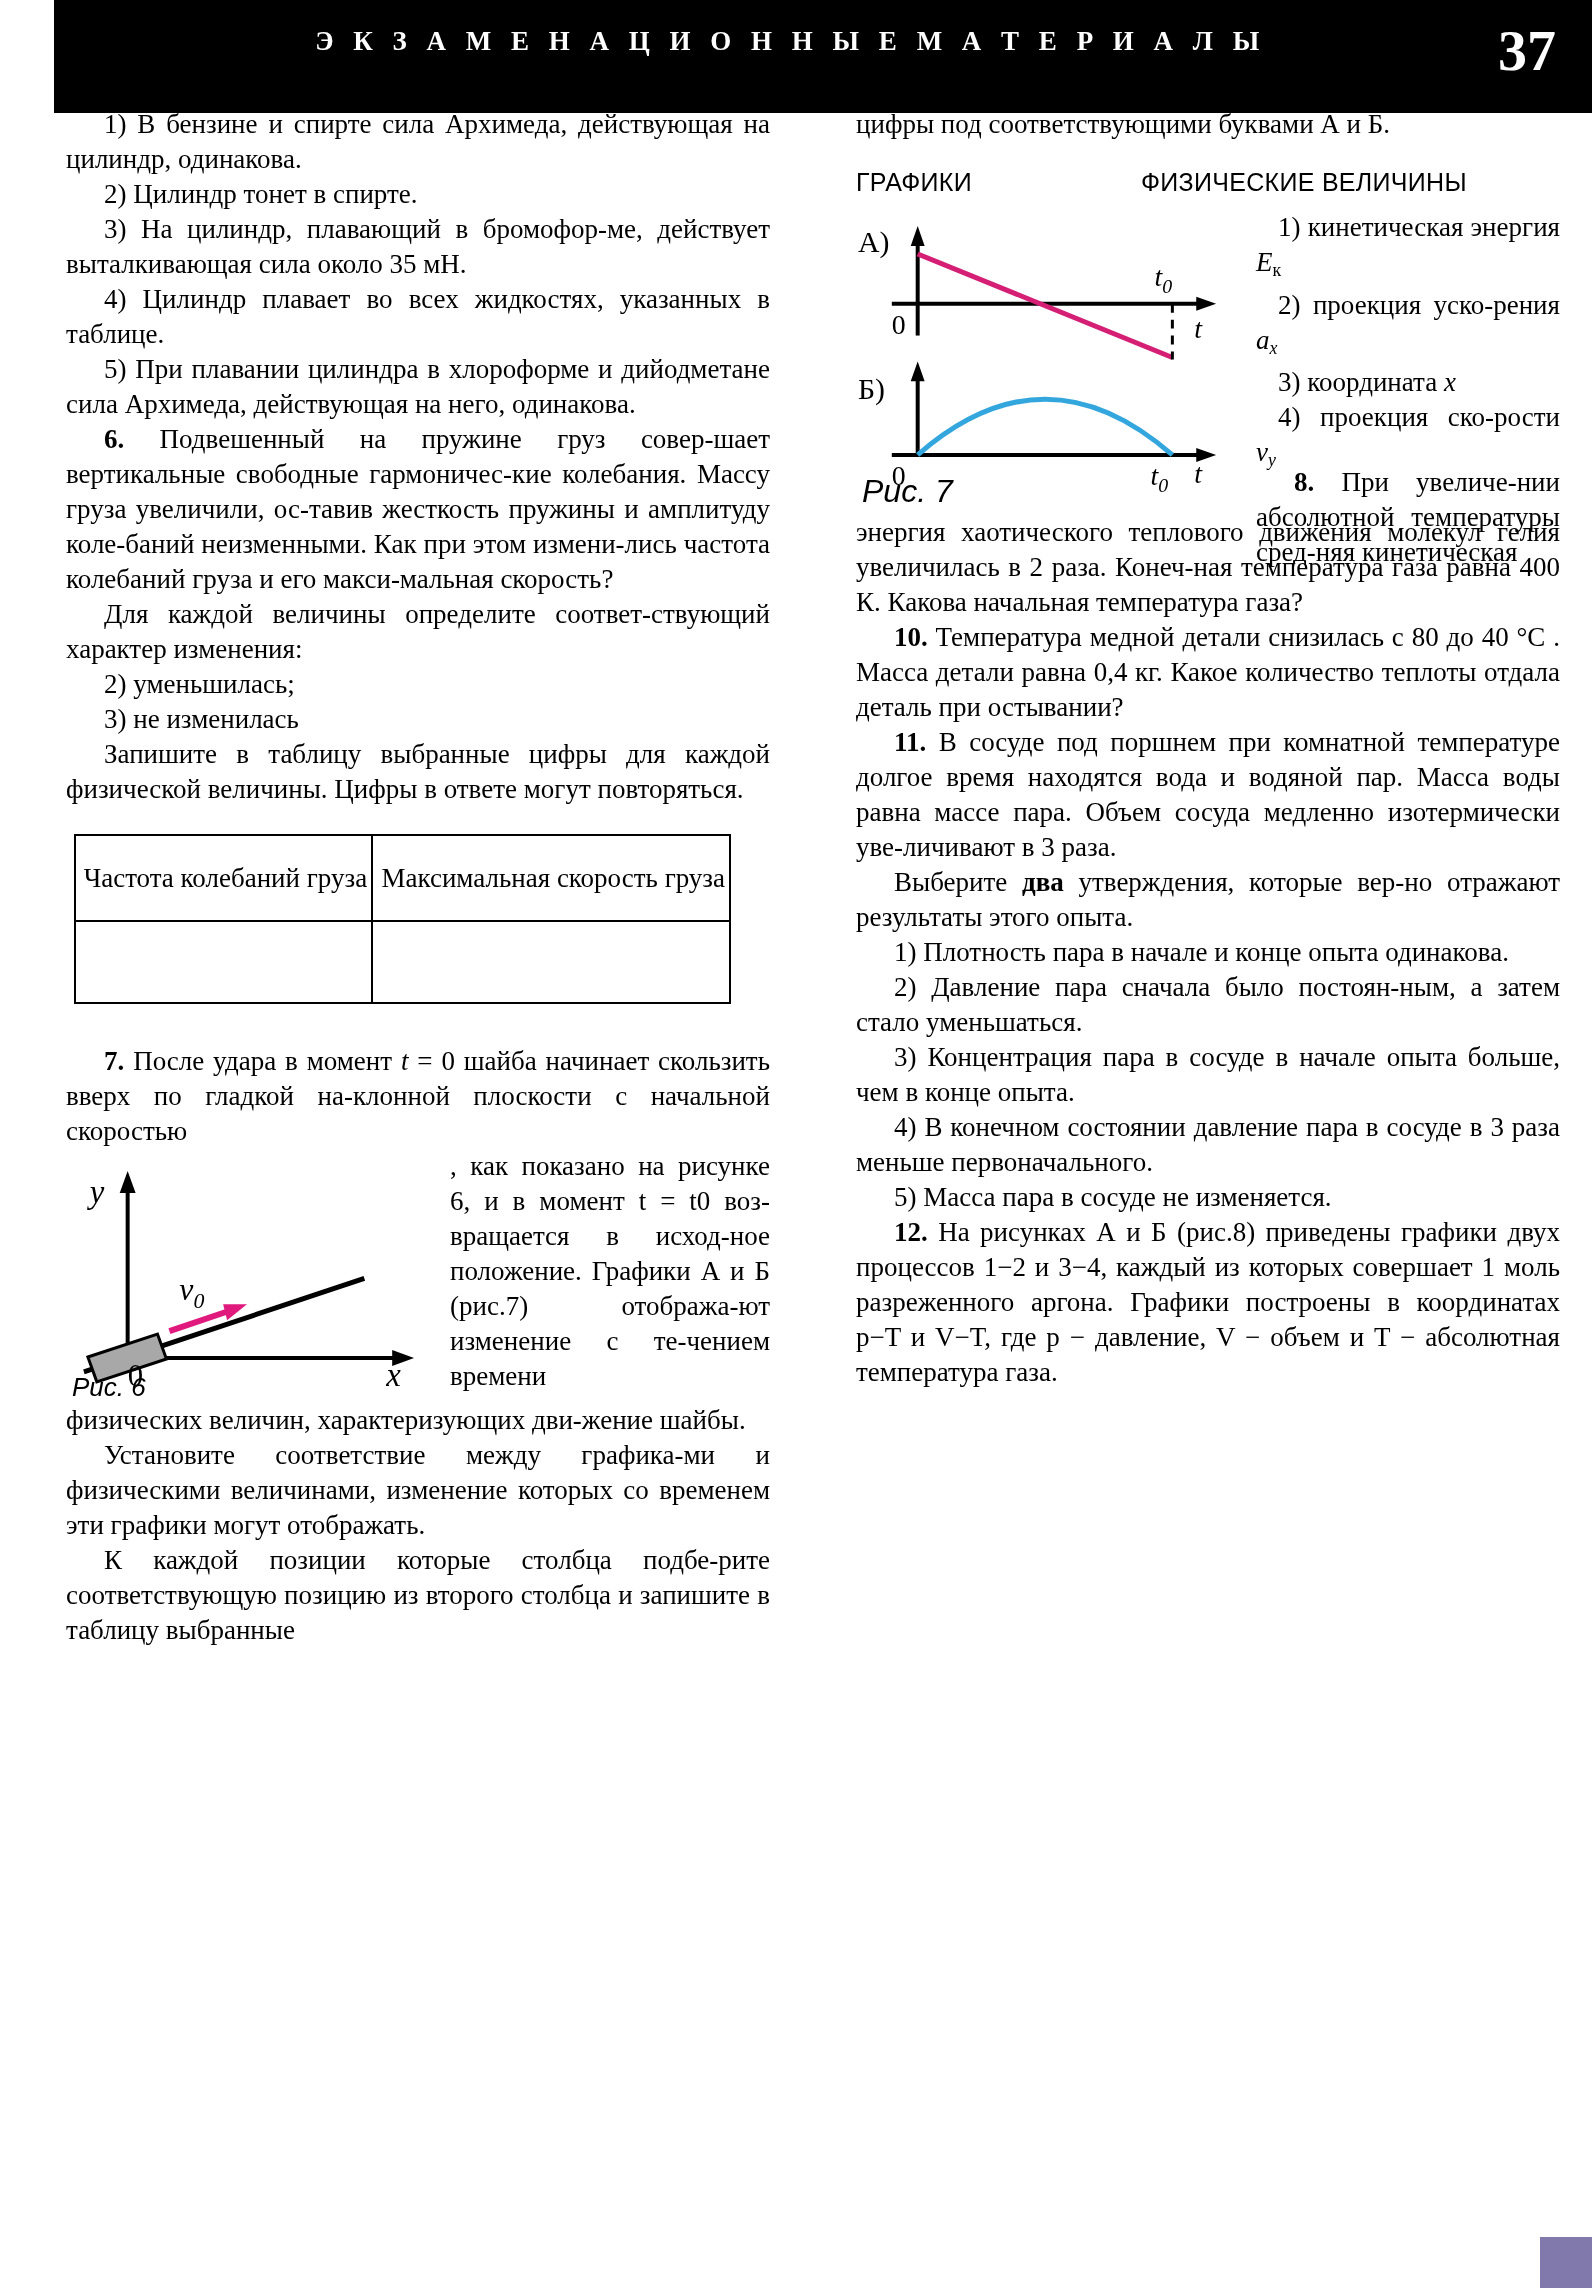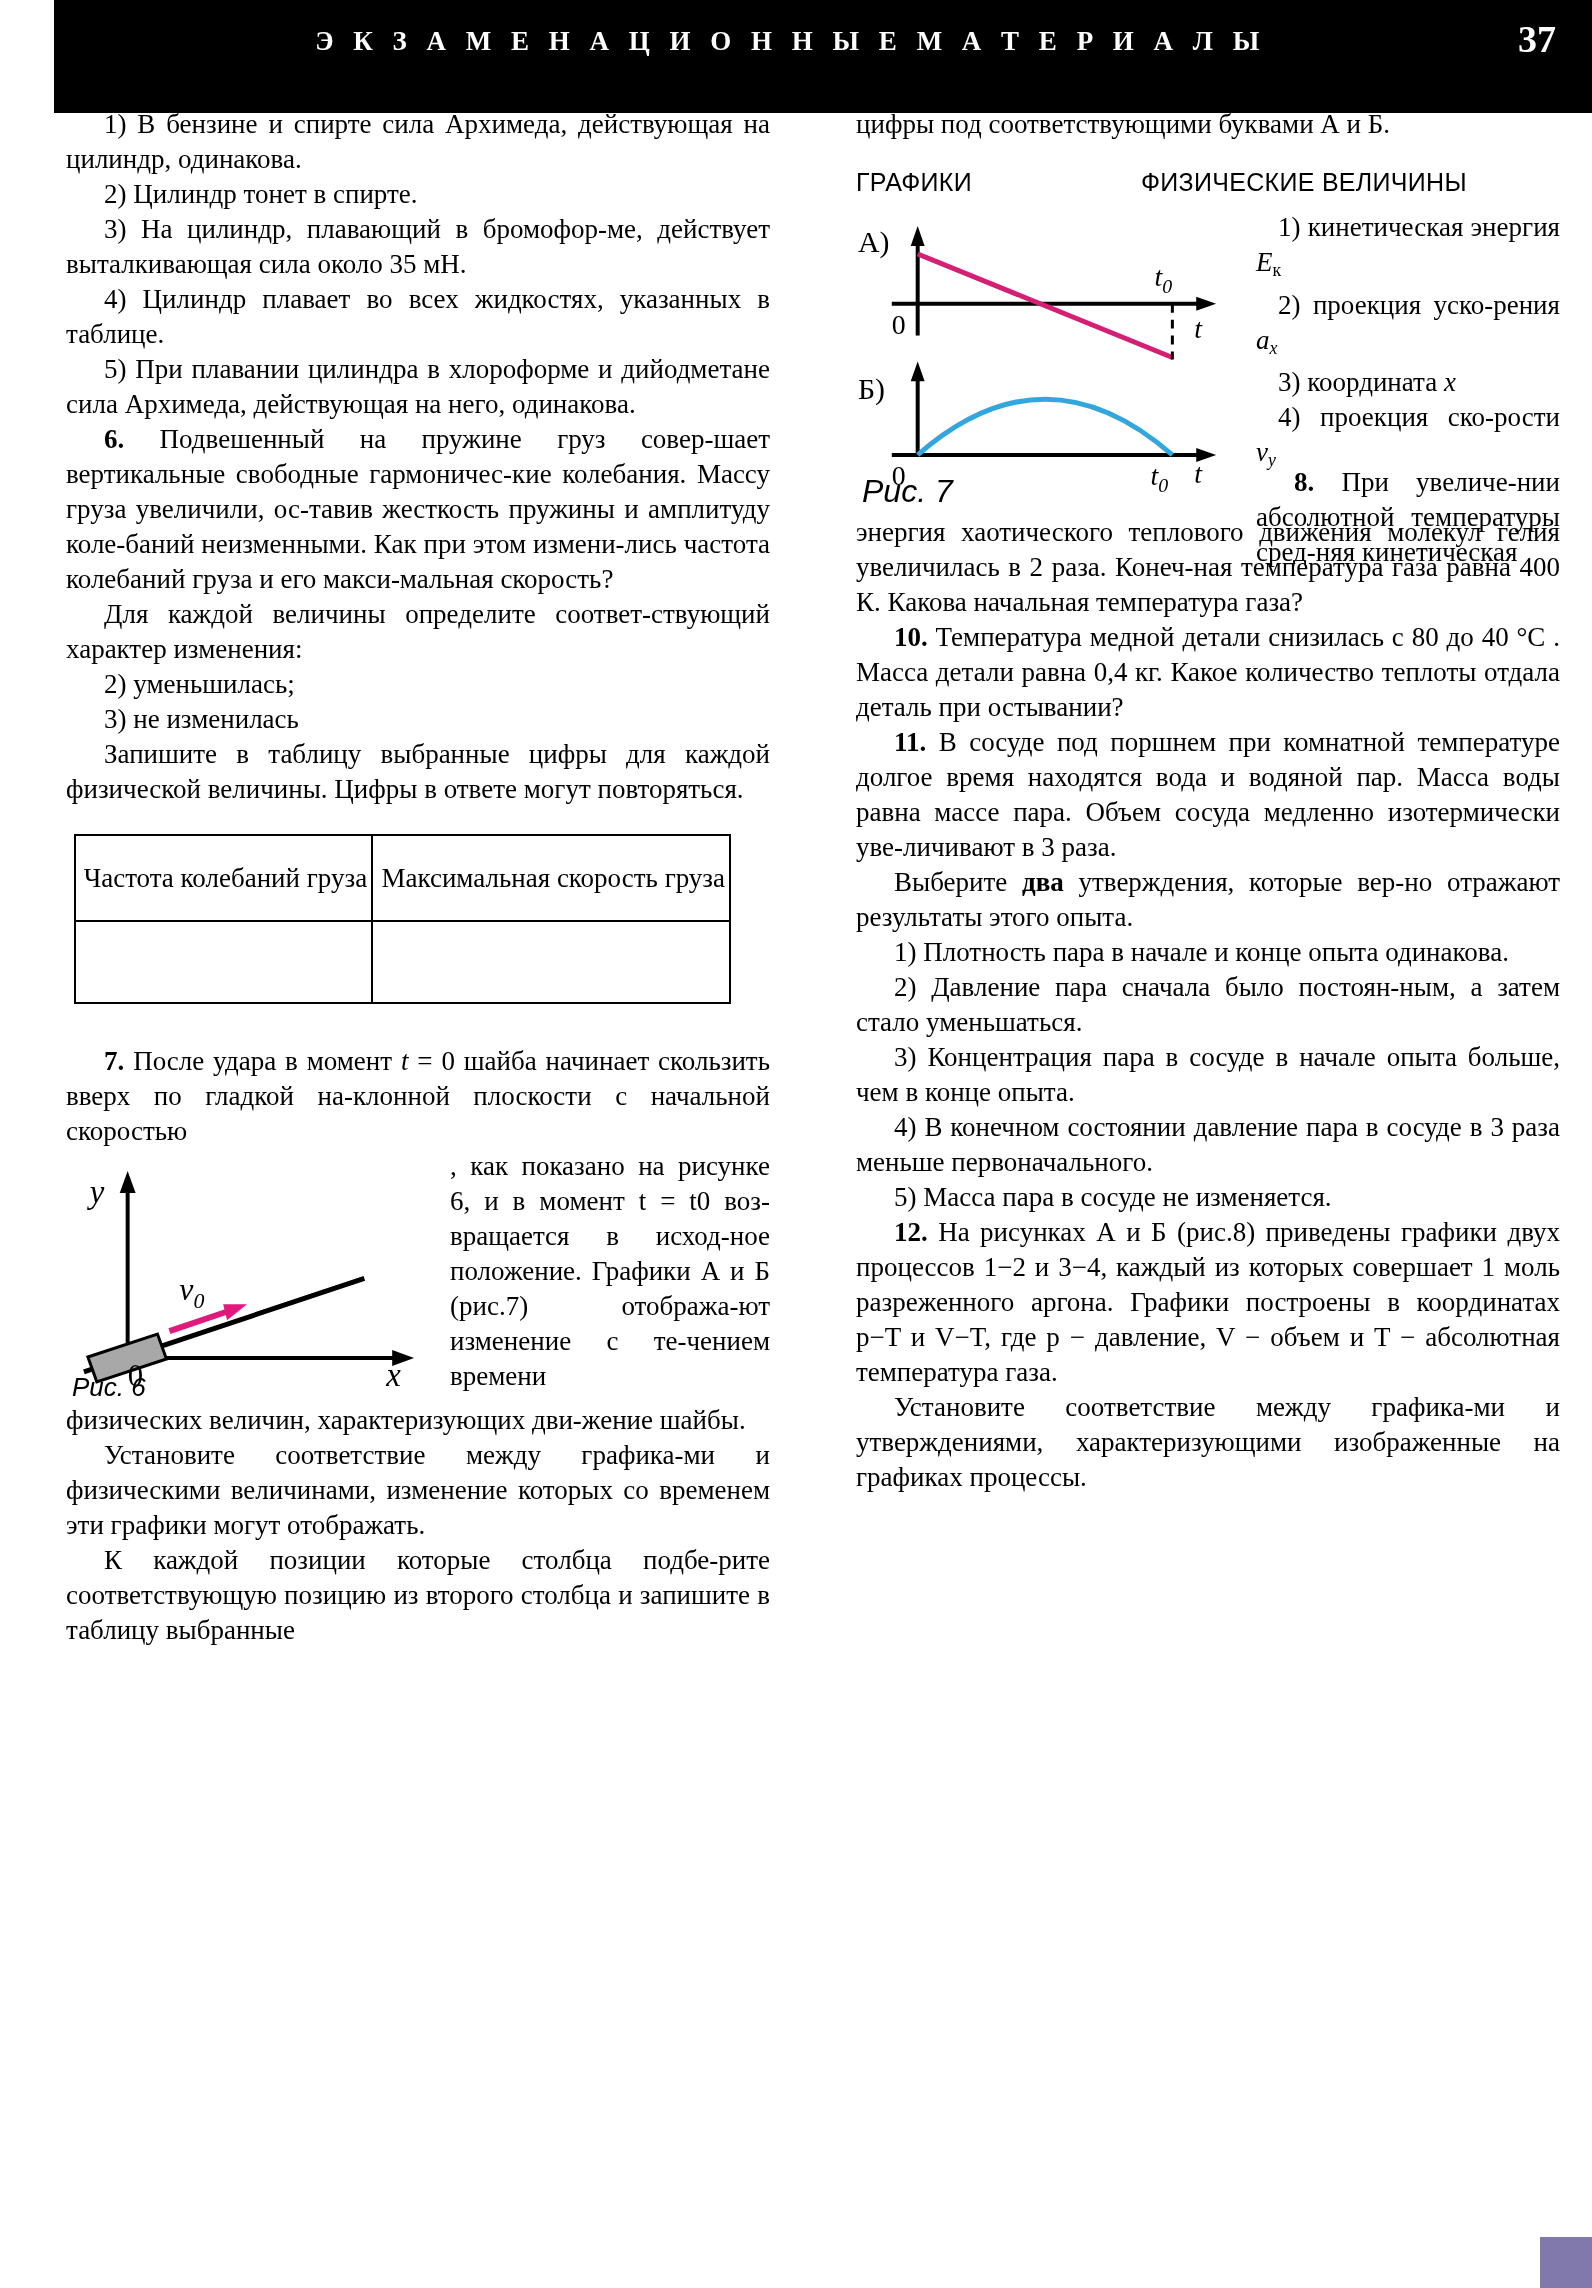--- a/index.html
+++ b/index.html
@@ -36,21 +36,21 @@
     font-size: 27px;
     font-weight: 700;
     letter-spacing: 6.5px;
   }
   #page-number {
     position: absolute;
     right: 36px;
     top: 17px;
     color: #ffffff;
     font-family: "Liberation Serif", "DejaVu Serif", serif;
-    font-size: 38px;
+    font-size: 58px;
     font-weight: 700;
     margin-left: 28px;
   }
 
   
   #corner-square {
     position: absolute;
     right: 0;
     bottom: 0;
     width: 52px;
@@ -326,18 +326,17 @@
     <p class="para">1) Плотность пара в начале и конце опыта одинакова.</p>
     <p class="para">2)  Давление  пара  сначала  было  постоян-ным, а затем стало уменьшаться.</p>
     <p class="para">3)  Концентрация  пара  в  сосуде  в  начале опыта больше, чем в конце опыта.</p>
     <p class="para">4) В конечном состоянии давление пара в сосуде в 3 раза меньше первоначального.</p>
     <p class="para">5) Масса пара в сосуде не изменяется.</p>
 
     <p class="para">
       <b>12.</b><span> На рисунках А и Б (рис.8) приведены графики двух процессов 1−2 и 3−4, каждый из которых совершает 1 моль разреженного аргона. Графики построены в координатах p−T и V−T, где p − давление, V − объем и T − абсолютная температура газа.</span>
     </p>
 
-    <p class="para">Установите соответствие между графика-ми  и  утверждениями,  характеризующими изображенные на графиках процессы.</p>
   </div>
 </div>
 
 <div id="corner-square"></div>
 
 
 </body></html>

